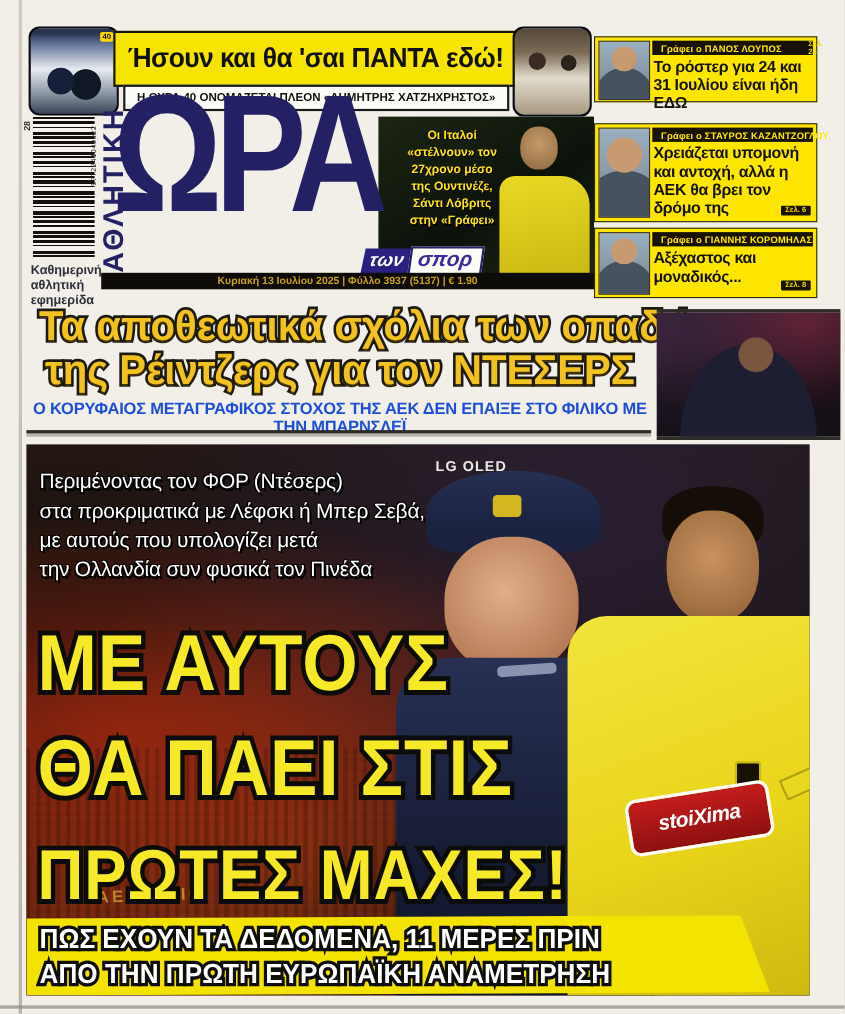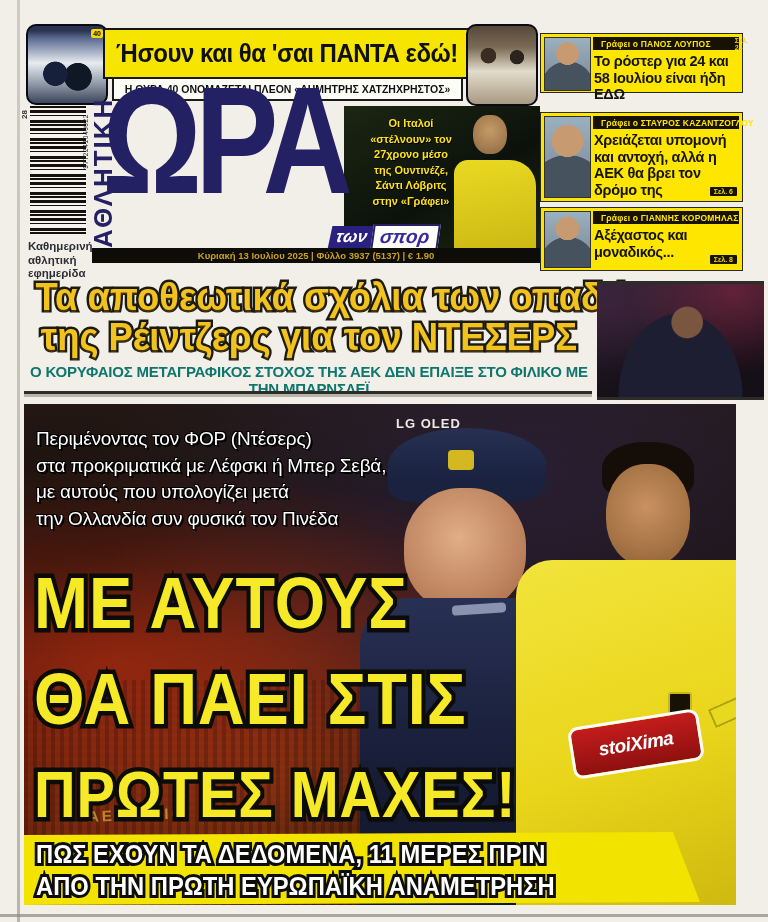--- a/index.html
+++ b/index.html
@@ -68,21 +68,21 @@
     align-items:center;justify-content:center;color:#c8a21c;font-size:9.5px;font-weight:700;z-index:5;}
   
   .gold-line{left:24px;width:570px;text-align:center;transform:scaleX(0.96);transform-origin:center;}
   .oline{position:relative;display:inline-block;font-weight:800;white-space:nowrap;}
   .oline .stk{position:absolute;left:0;top:0;-webkit-text-stroke:5px #1a1a12;color:#1a1a12;}
   .oline .fil{position:relative;color:#f2c31e;text-shadow:0 2px 0 rgba(120,80,0,0.45);}
   .gold1{top:276px;font-size:38px;}
   .gold2{top:316px;font-size:38px;}
   .gold-line .oline{font-size:inherit;}
   .subhead{left:24px;top:363px;width:570px;text-align:center;font-size:15px;font-weight:800;
-    color:#0f766e;letter-spacing:-0.2px;}
+    color:#1d4ed8;letter-spacing:-0.2px;}
   .rule-mid{left:24px;top:391px;width:568px;height:3px;background:#2c2c28;box-shadow:0 3px 0 #b8b4aa;}
   .dessers-photo{left:597px;top:281px;width:167px;height:113px;border-top:3px solid #2c2c28;
     border-bottom:3px solid #2c2c28;
     background:
       radial-gradient(circle at 54% 34%, #7a5640 0 13%, transparent 14%),
       radial-gradient(ellipse at 50% 100%, #1e1e32 0 52%, transparent 53%),
       radial-gradient(ellipse at 82% 8%, rgba(150,40,70,0.55), transparent 55%),
       radial-gradient(ellipse at 10% 20%, rgba(90,40,80,0.4), transparent 50%),
       linear-gradient(160deg,#2c2433,#150f18 70%);}
   
@@ -160,21 +160,21 @@
   </div>
   <div class="abs banner-sub">Η ΘΥΡΑ 40 ΟΝΟΜΑΖΕΤΑΙ ΠΛΕΟΝ «ΔΗΜΗΤΡΗΣ ΧΑΤΖΗΧΡΗΣΤΟΣ»</div>
   <div class="abs family-photo"></div>
 
   <div class="abs sbox" style="left:540px;top:33px;width:201px;height:58px;">
     <div class="avatar" style="height:52px;"></div>
     <div class="byline-strip">
       <span class="by">Γράφει ο ΠΑΝΟΣ ΛΟΥΠΟΣ</span>
       <span class="pg">Σελ. 24</span>
     </div>
-    <div class="head">Το ρόστερ για 24 και 58 Ιουλίου είναι ήδη ΕΔΩ</div>
+    <div class="head">Το ρόστερ για 24 και 31 Ιουλίου είναι ήδη ΕΔΩ</div>
   </div>
 
   <div class="abs sbox" style="left:540px;top:207px;width:201px;height:62px;">
     <div class="avatar" style="height:55px;"></div>
     <div class="byline-strip">
       <span class="by">Γράφει ο ΓΙΑΝΝΗΣ ΚΟΡΟΜΗΛΑΣ</span>
     </div>
     <div class="head">Αξέχαστος και μοναδικός...</div>
     <div class="pg-chip" style="right:5px;bottom:6px;">Σελ. 8</div>
   </div>

